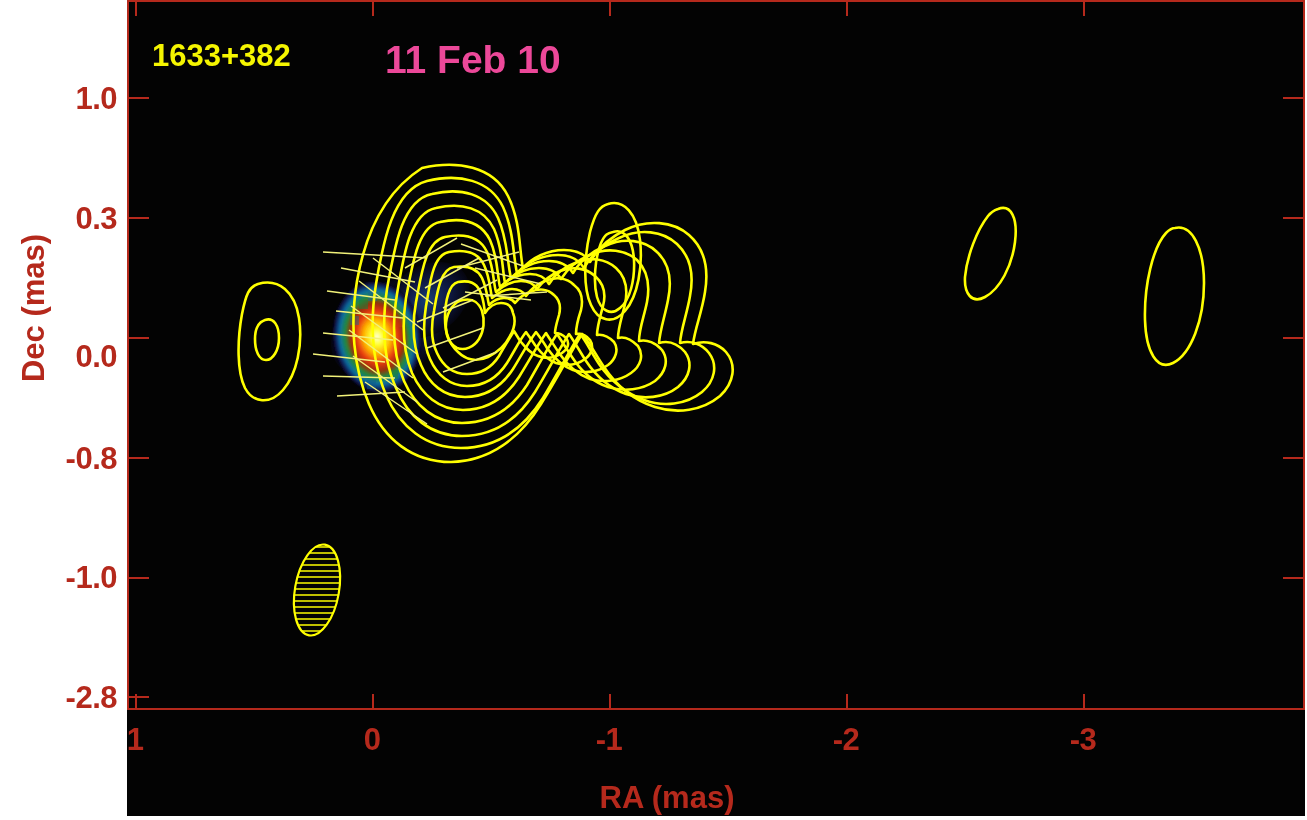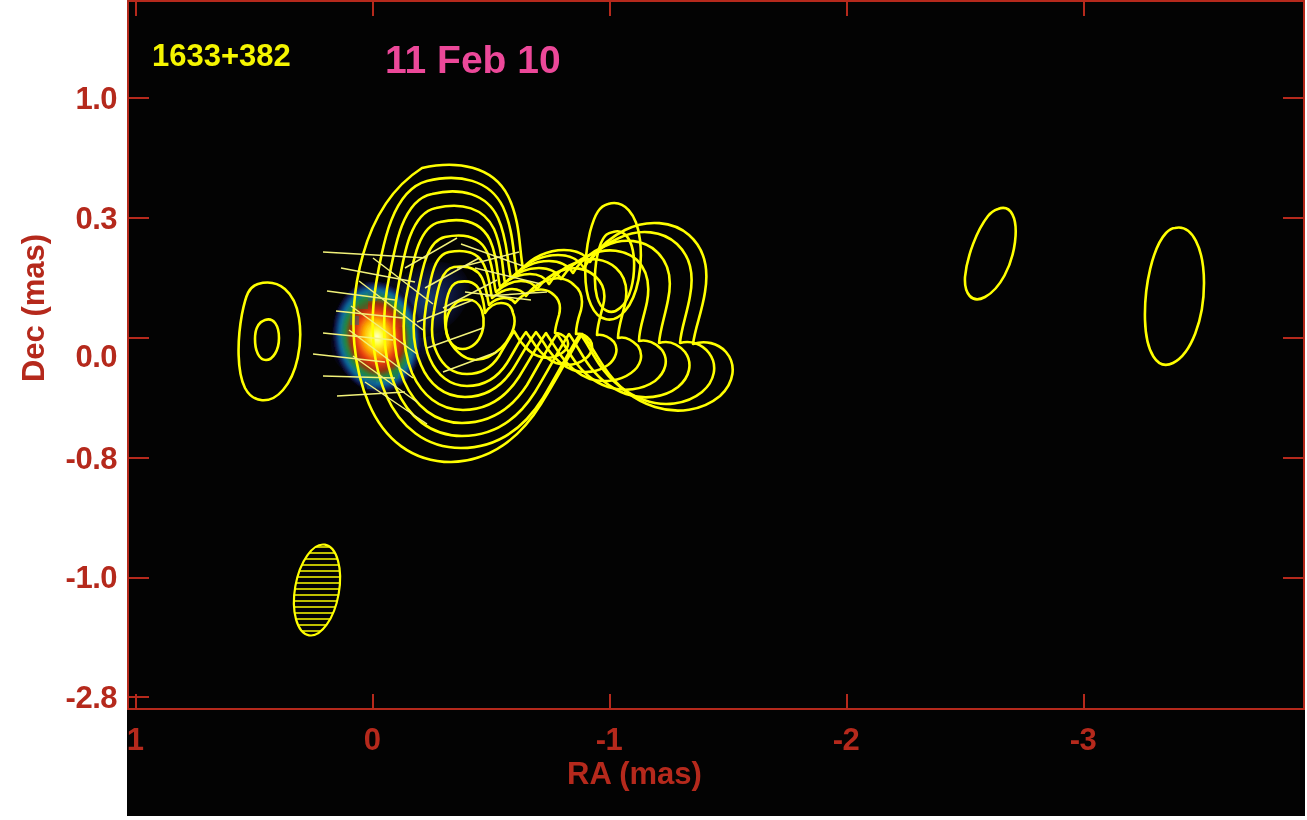--- a/index.html
+++ b/index.html
@@ -37,22 +37,22 @@
     font-size:31px;font-weight:bold;text-align:center;
     white-space:nowrap;letter-spacing:-0.5px;
   }
   #axis-title-y{
     position:absolute;left:-56px;top:290px;width:180px;
     transform:rotate(-90deg);transform-origin:center center;
     color:#b5291c;font-size:31px;font-weight:bold;text-align:center;
     white-space:nowrap;
   }
   #axis-title-x{
-    position:absolute;left:567px;top:756px;width:200px;
-    color:#b5291c;font-size:31px;font-weight:bold;text-align:left;
+    position:absolute;left:567px;top:780px;width:200px;
+    color:#b5291c;font-size:31px;font-weight:bold;text-align:center;
     white-space:nowrap;
   }
 
   
   #src-name{
     position:absolute;left:25px;top:38px;color:#f5f500;
     font-size:31px;font-weight:bold;white-space:nowrap;
   }
   #obs-date{
     position:absolute;left:235px;top:38px;color:#ec4899;

